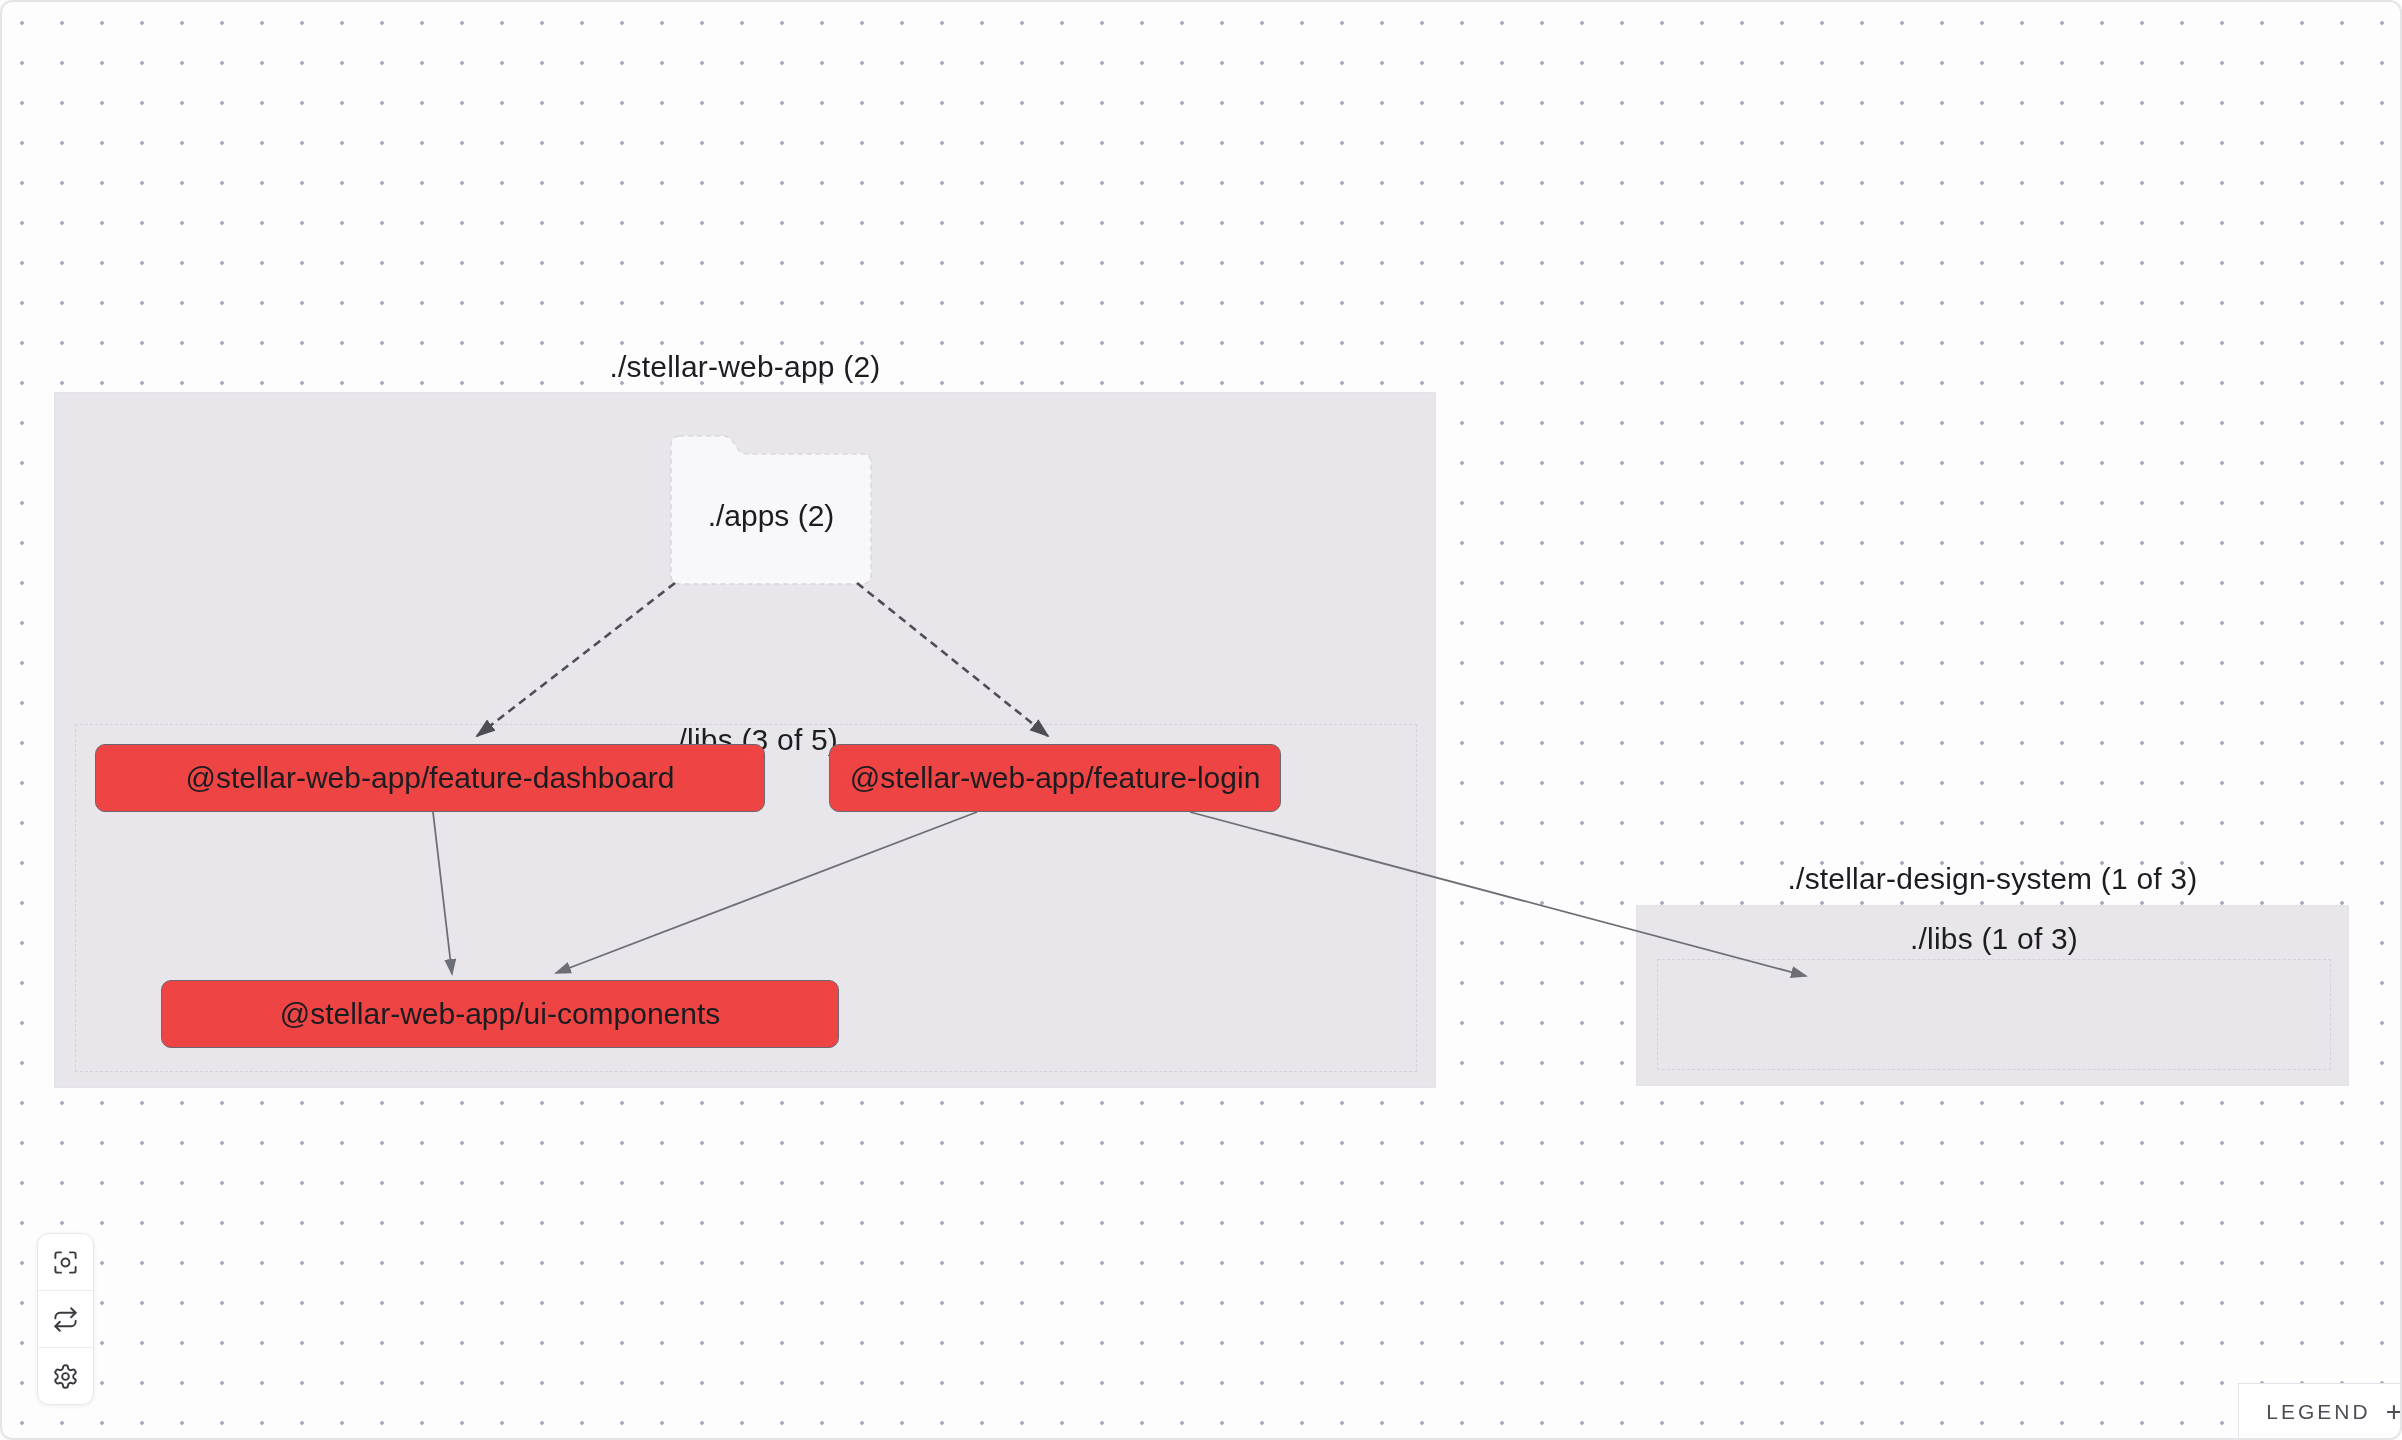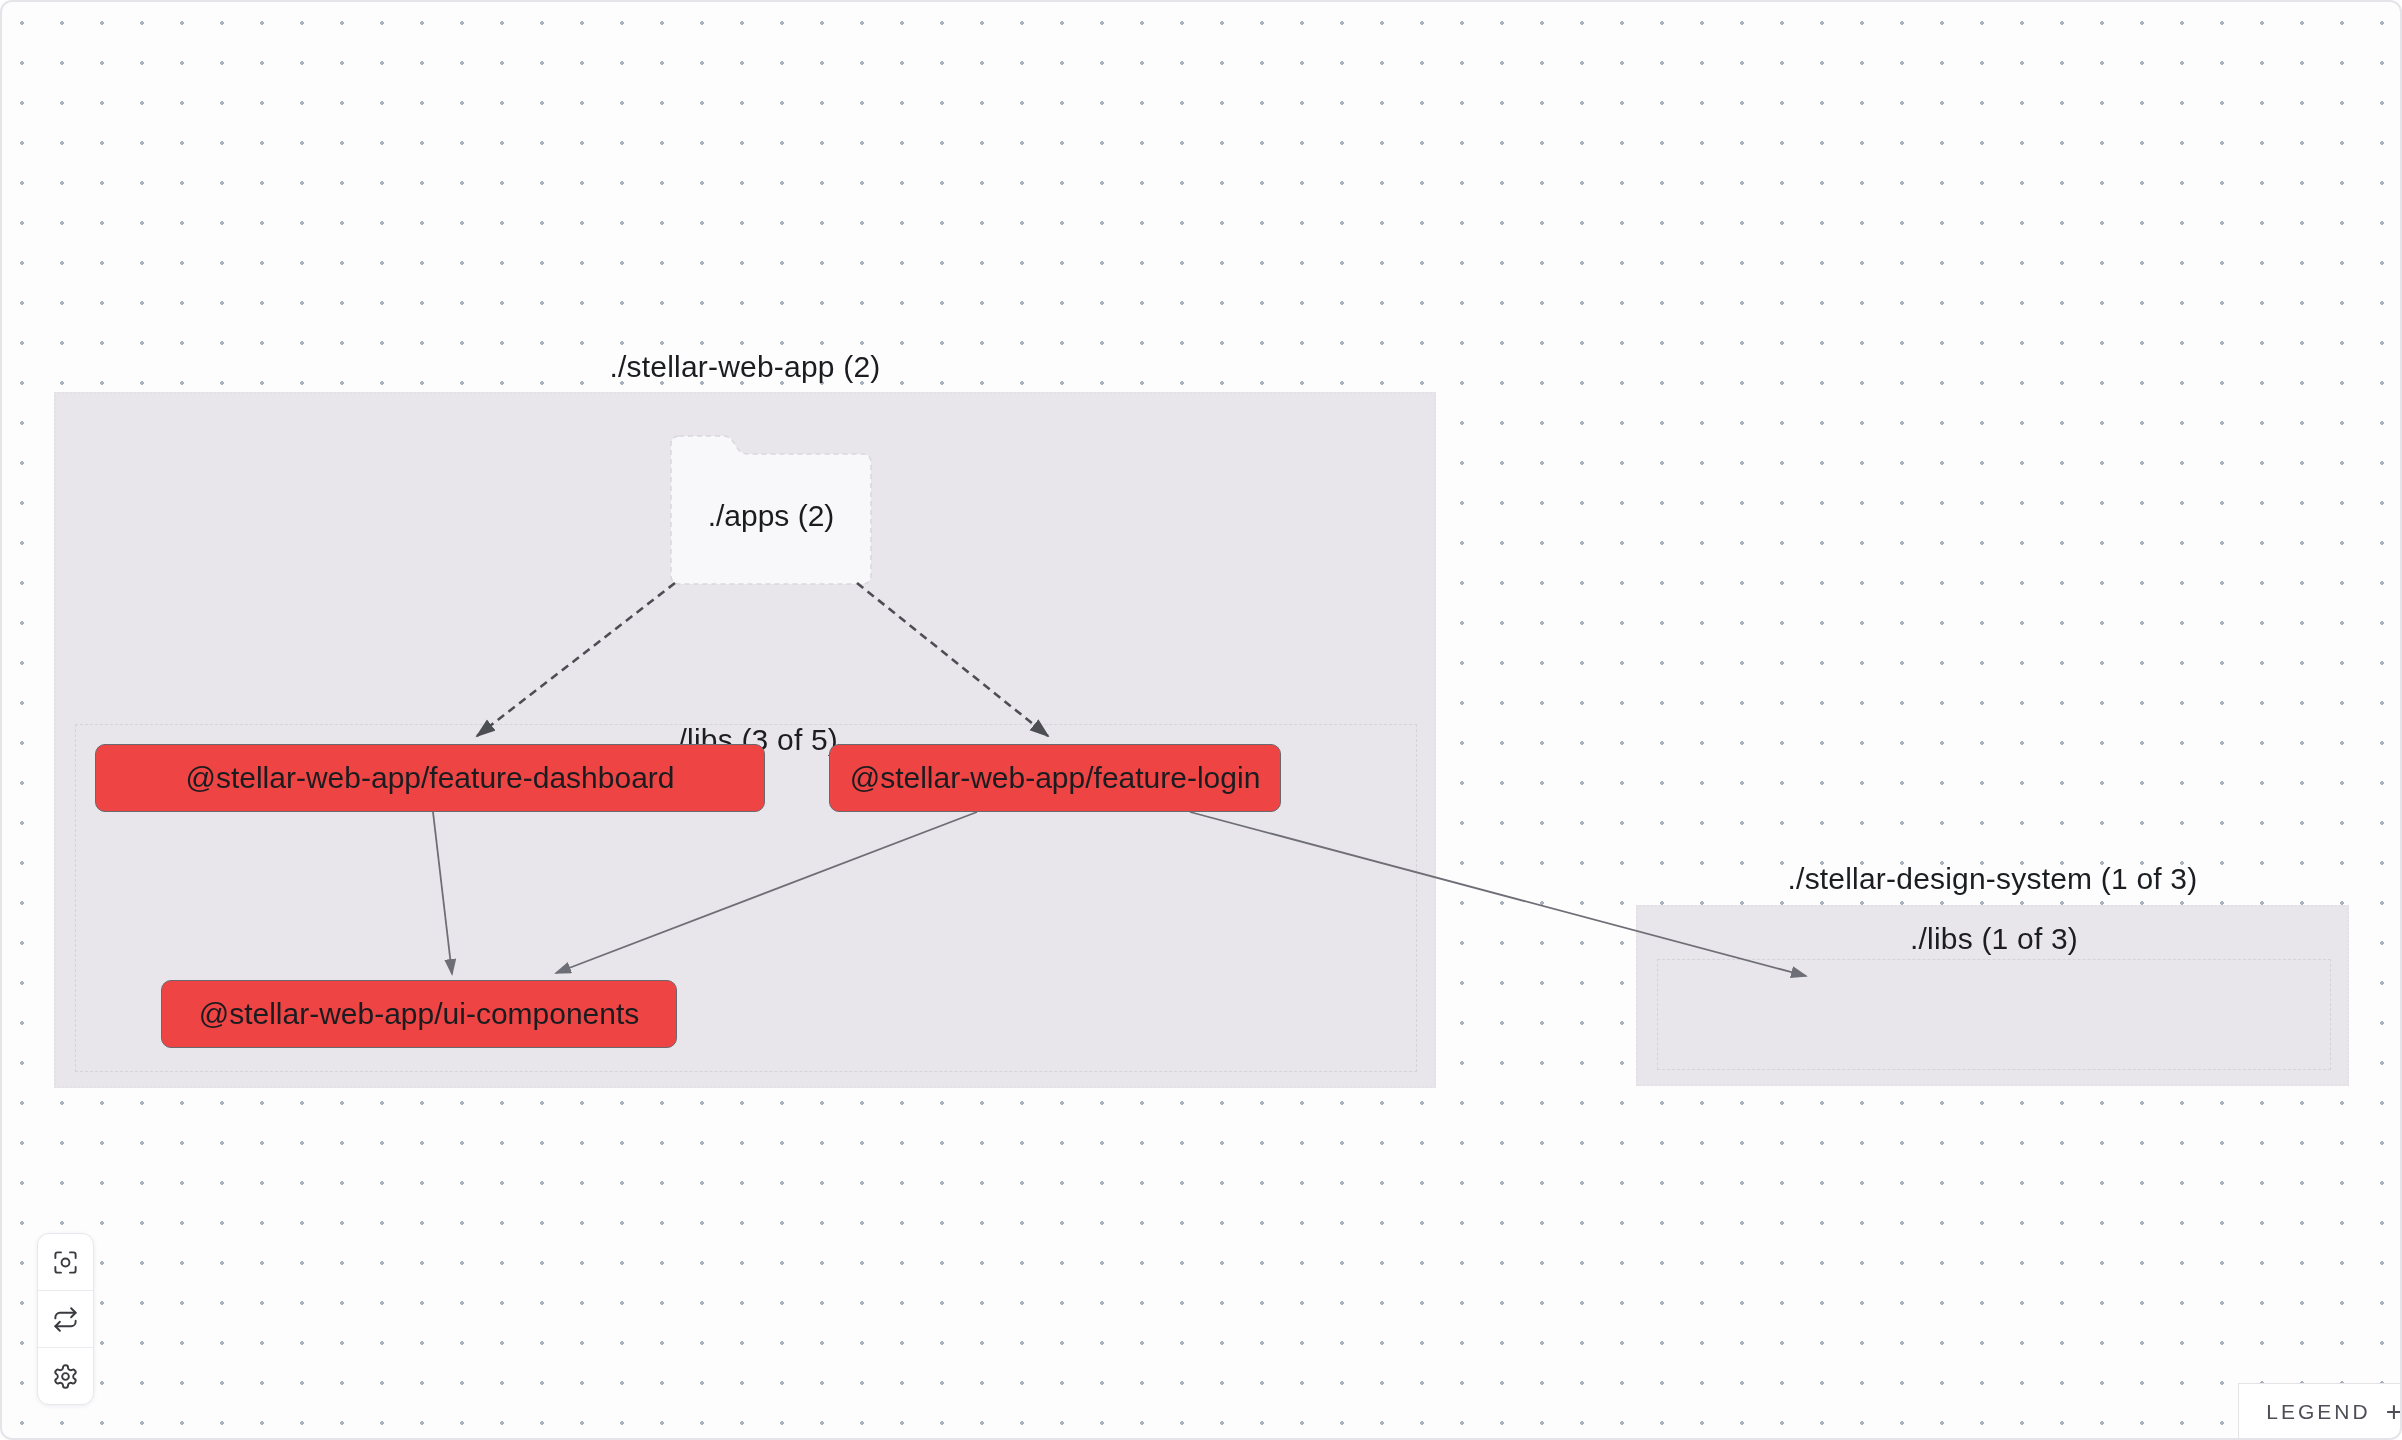--- a/index.html
+++ b/index.html
@@ -43,21 +43,21 @@
   }
   
   .node{
     position:absolute;height:68px;box-sizing:border-box;
     background:#ef4444;border:1.5px solid #6a686f;border-radius:10px;
     display:flex;align-items:center;justify-content:center;
     font-size:30px;color:#1b1c20;white-space:nowrap;cursor:pointer;z-index:10;
   }
   .node-dashboard{left:39px;top:350px;width:670px;}
   .node-login{left:773px;top:350px;width:452px;text-align:right;}
-  .node-components{left:105px;top:586px;width:516px;}
+  .node-components{left:105px;top:586px;width:678px;}
   .node-buttons{left:41px;top:74px;width:634px;}
   
   .edges{position:absolute;left:0;top:0;width:2402px;height:1440px;z-index:6;pointer-events:none;}
   .edge-dashed{stroke:#4d4d54;stroke-width:2.6;stroke-dasharray:8 5.5;fill:none;}
   .edge-solid{stroke:#6e6e76;stroke-width:1.8;fill:none;}
   
   .toolbar{
     position:absolute;left:37px;top:1233px;width:57px;height:172px;
     background:#ffffff;border:1px solid #e8e8ec;border-radius:12px;
     box-shadow:0 1px 4px rgba(40,40,60,.08);

